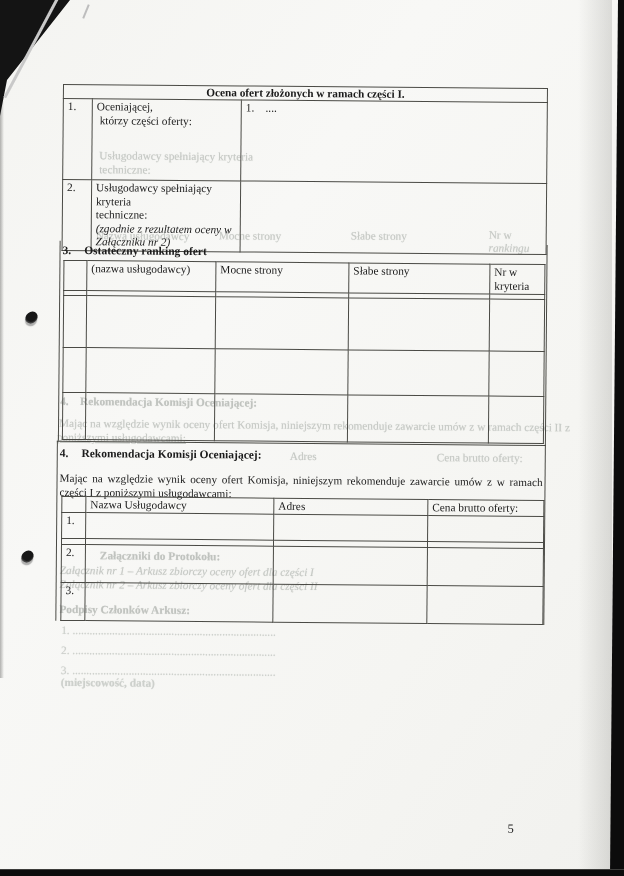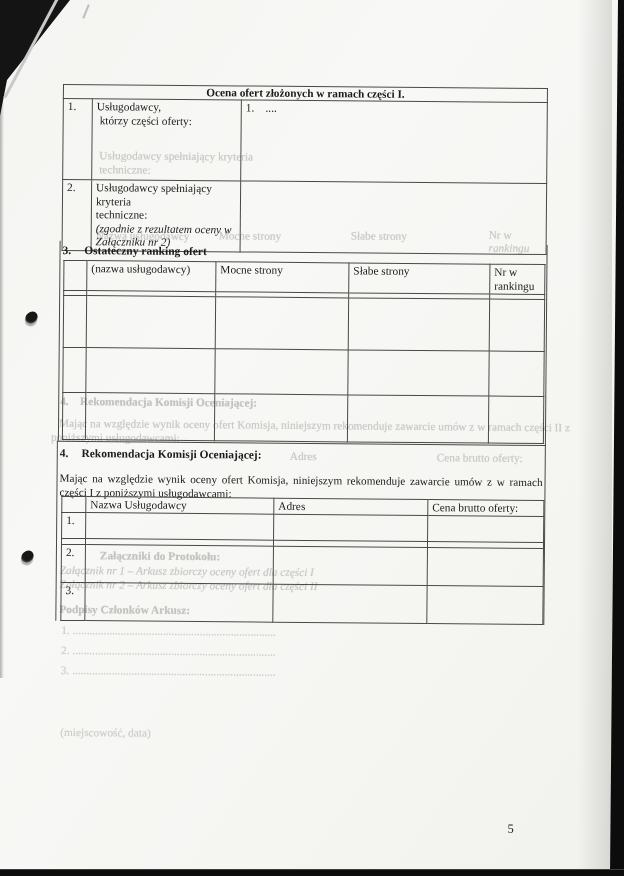--- a/index.html
+++ b/index.html
@@ -83,46 +83,46 @@
 
     <span class="g" style="left:100px;top:151px;">Usługodawcy spełniający kryteria</span>
     <span class="g" style="left:100px;top:165px;">techniczne:</span>
     <span class="g" style="left:97px;top:231px;">Nazwa usługodawcy</span>
     <span class="g" style="left:220px;top:230px;">Mocne strony</span>
     <span class="g" style="left:352px;top:229px;">Słabe strony</span>
     <span class="g" style="left:490px;top:227px;">Nr w</span>
     <span class="g" style="left:490px;top:240px;font-style:italic;">rankingu</span>
     <span class="g gb pre" style="left:63px;top:397px;">4.    Rekomendacja Komisji Oceniającej:</span>
     <span class="g" style="left:62px;top:419px;">Mając na względzie wynik oceny ofert Komisja, niniejszym rekomenduje zawarcie umów z w ramach części II z</span>
-    <span class="g" style="left:54px;top:433px;">poniższymi usługodawcami:</span>
+    <span class="g" style="left:60px;top:433px;text-decoration:underline;">poniższymi usługodawcami:</span>
     <span class="g" style="left:293px;top:450px;">Adres</span>
     <span class="g" style="left:440px;top:450px;">Cena brutto oferty:</span>
     <span class="g gb" style="left:64px;top:551px;margin-left:40px;">Załączniki do Protokołu:</span>
     <span class="g gi" style="left:64px;top:566px;">Załącznik nr 1 – Arkusz zbiorczy oceny ofert dla części I</span>
     <span class="g gi" style="left:64px;top:580px;">Załącznik nr 2 – Arkusz zbiorczy oceny ofert dla części II</span>
     <span class="g gb" style="left:64px;top:605px;">Podpisy Członków Arkusz:</span>
     <span class="g gl" style="left:66px;top:626px;">1. ........................................................................</span>
     <span class="g gl" style="left:66px;top:646px;">2. ........................................................................</span>
     <span class="g gl" style="left:66px;top:666px;">3. ........................................................................</span>
-    <span class="g gl" style="left:66px;top:728px;">(miejscowość, data)</span>
+    <span class="g gl" style="left:66px;top:678px;font-weight:bold;">(miejscowość, data)</span>
 
     <table class="t-main">
       <colgroup>
           <col style="width:29px">
           <col style="width:149px">
           <col style="width:306px">
         </colgroup>
       <tbody>
           <tr>
             <td class="hdr" colspan="3">Ocena ofert złożonych w ramach części I.</td>
           </tr>
       <tr class="r1">
         <td>1.</td>
         <td>
-          <span>Usługodawcy,</span><br>
+          <span>Oceniającej,</span><br>
           <span style="padding-left:3px">którzy części oferty:</span>
         </td>
         <td class="pre">1.    ....</td>
       </tr>
       <tr class="r2">
         <td>2.</td>
         <td>
           <span>Usługodawcy spełniający kryteria</span><br>
           <span>techniczne:</span><br>
           <span class="i">(zgodnie z rezultatem oceny w</span><br>
@@ -145,21 +145,21 @@
             <col style="width:133px">
             <col style="width:141px">
             <col style="width:55px">
           </colgroup>
         <tbody>
             <tr class="h">
           <td></td>
           <td>(nazwa usługodawcy)</td>
           <td>Mocne strony</td>
           <td>Słabe strony</td>
-          <td>Nr w rankingu</td>
+          <td>Nr w kryteria</td>
         </tr>
         <tr class="sp">
               <td></td>
               <td></td>
               <td></td>
               <td></td>
               <td></td>
             </tr>
         <tr class="b1">
               <td></td>

